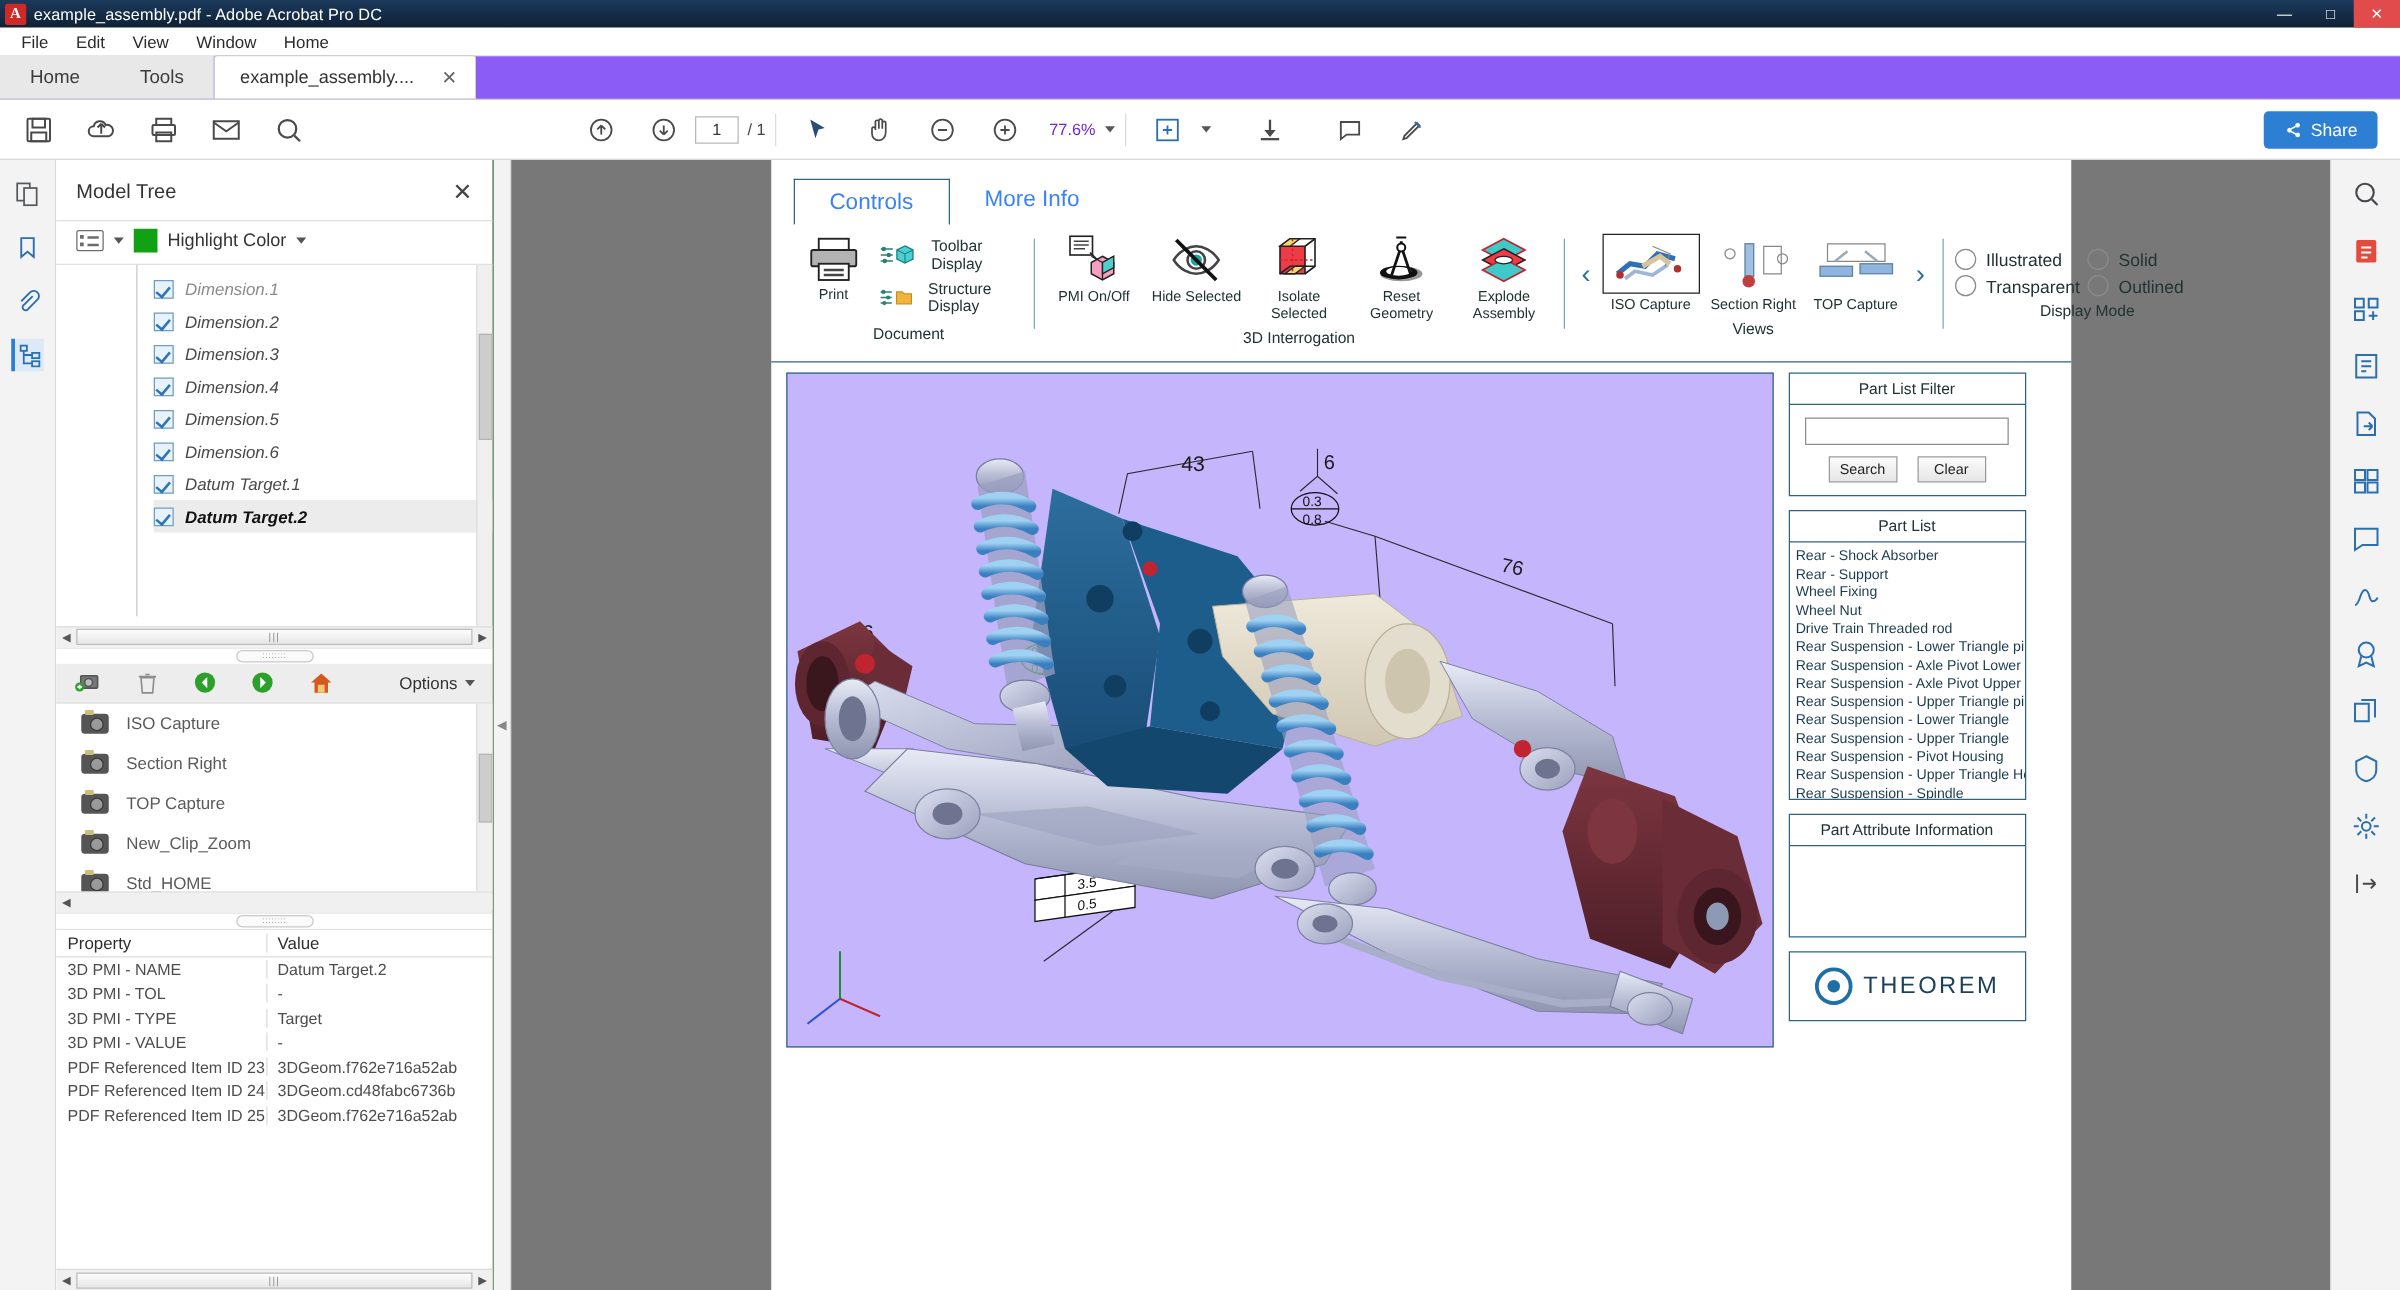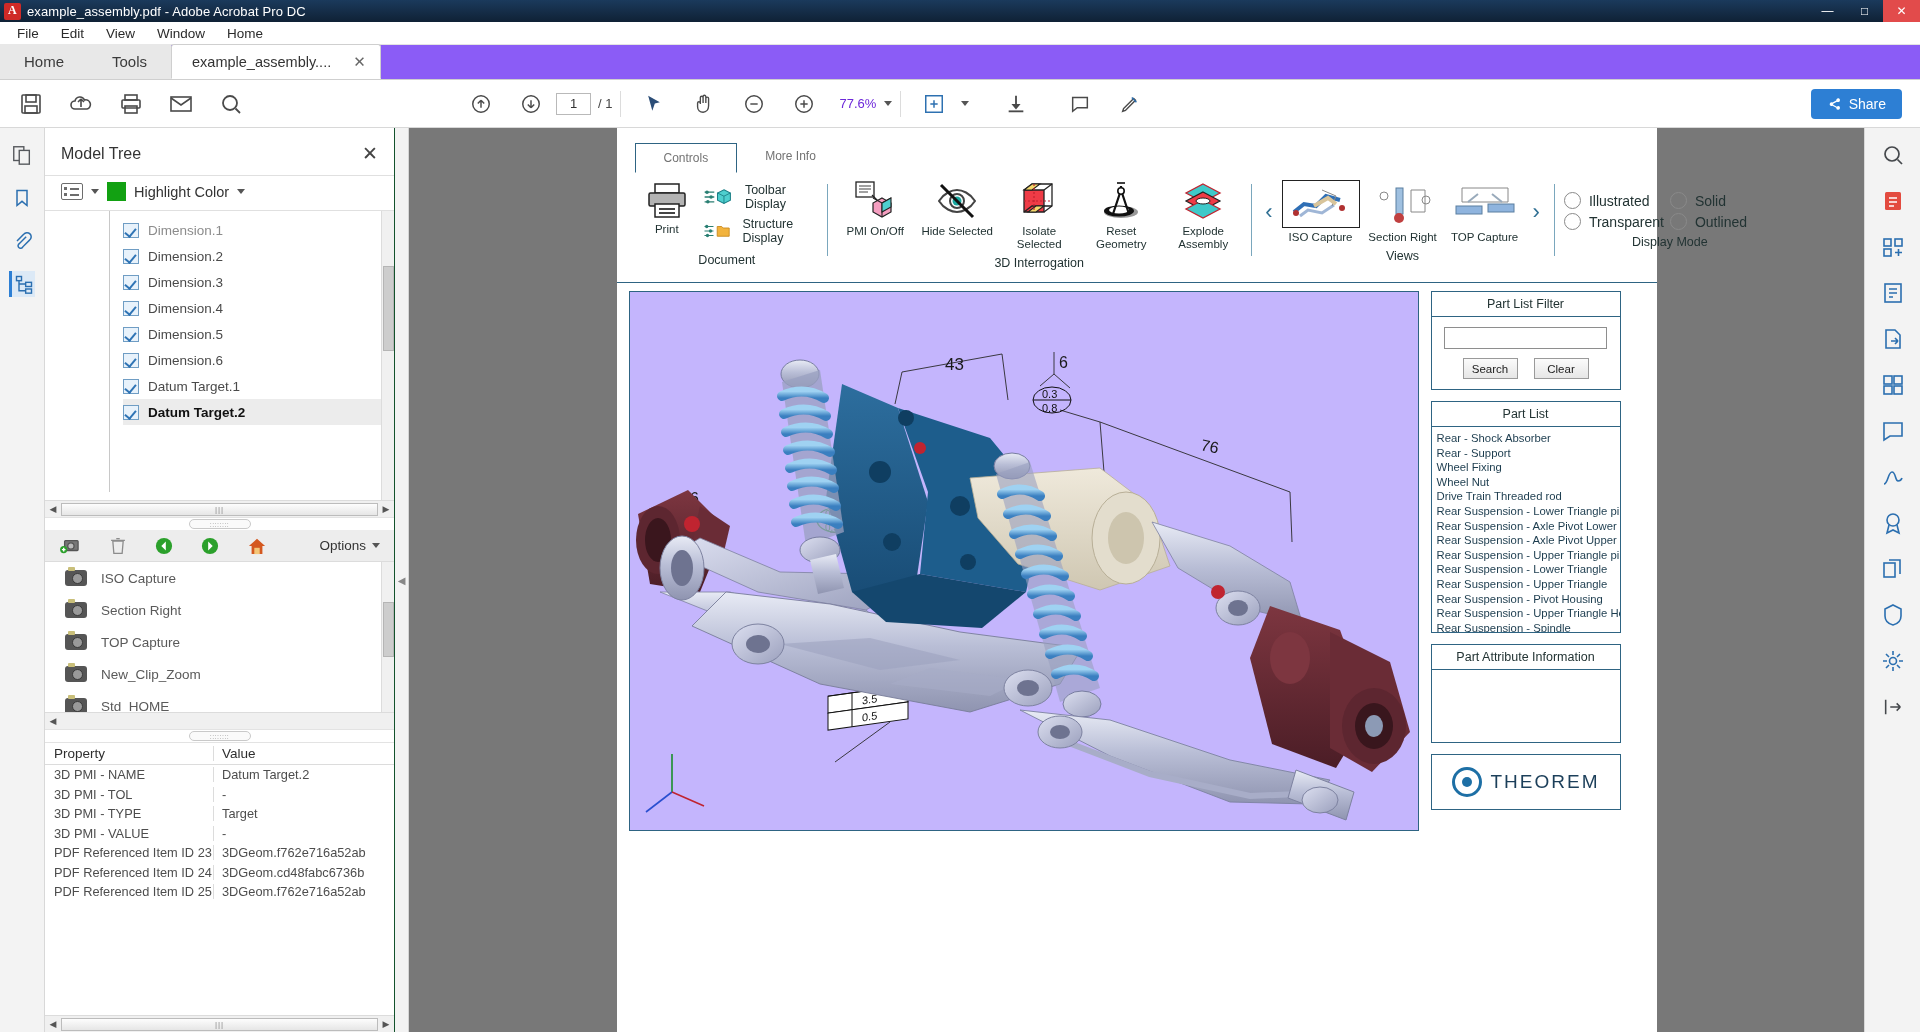--- a/index.html
+++ b/index.html
@@ -73,21 +73,21 @@
   .listicon:before { content:""; position:absolute; left:2px; top:3px; width:3px;
     height:3px; background:#6d6d6d; box-shadow:0 6px 0 #6d6d6d; }
   .listicon:after { content:""; position:absolute; left:8px; top:4px; width:9px;
     height:1.5px; background:#6d6d6d; box-shadow:0 6px 0 #6d6d6d; }
   .caret { width:0;height:0;border-left:4px solid transparent;
     border-right:4px solid transparent;border-top:5px solid #555; }
   .swatch { width:19px; height:19px; background:#12a112; }
   .hl-label { font-size:14.5px; color:#333; }
   .tree-area { flex:1; position:relative; border-top:1px solid #e0e0e0;
     overflow:hidden; }
-  .tree-list { padding:6px 0 0 78px; }
+  .tree-list { padding:6px 0 0 78px;font-style:italic; }
   .tnode { display:flex; align-items:center; gap:9px; height:26px; position:relative; }
   .tnode .chk { width:16px; height:15px; border:1px solid #6f9dc4; background:#e8f2fb;
     position:relative; flex:none; }
   .tnode .chk:after { content:""; position:absolute; left:3px; top:2px; width:5px;
     height:9px; border:solid #2f74b5; border-width:0 2.5px 2.5px 0;
     transform:rotate(40deg); }
   .tnode .lbl { font-size:13.5px; color:#4a4a4a; }
   .tnode.sel .lbl { font-weight:bold; color:#111; }
   .tnode.sel { background:#ececec; }
   .tnode.first .lbl { color:#8c8c8c; }
@@ -133,21 +133,21 @@
     display:flex; align-items:center; justify-content:center; }
   .divstrip .arw { font-size:10px; color:#888; }
 
   
   .doc { flex:1; background:#787878; position:relative; overflow:hidden;
     display:flex; justify-content:center; }
   .page { width:1040px; background:#fff; margin-top:0; position:relative; }
 
   .ribbon { margin:14px 0 0 0; border-bottom:1px solid #2e6483; position:relative; }
   .rtabs { display:flex; padding-left:18px; }
-  .rtab { padding:7px 28px; font-size:12px; color:#737373; }
+  .rtab { padding:7px 28px; font-size:18px; color:#3b82f6; }
   .rtab.active { border:1px solid #2e6483; border-bottom:1px solid #fff;
     position:relative; top:1px; background:#fff; }
   .rgroups { display:flex; align-items:flex-start; padding:8px 10px 0 10px; height:110px; }
   .rgroup { display:flex; flex-direction:column; align-items:center; position:relative;
     padding:0 10px; }
   .rgroup + .rgroup:before { content:""; position:absolute; left:0; top:4px;
     height:72px; width:1px; background:#7aa7bd; }
   .gitems { display:flex; align-items:flex-start; gap:6px; }
   .gname { font-size:12.5px; color:#233; margin-top:5px; }
   .cmd { width:76px; display:flex; flex-direction:column; align-items:center; gap:3px; }

